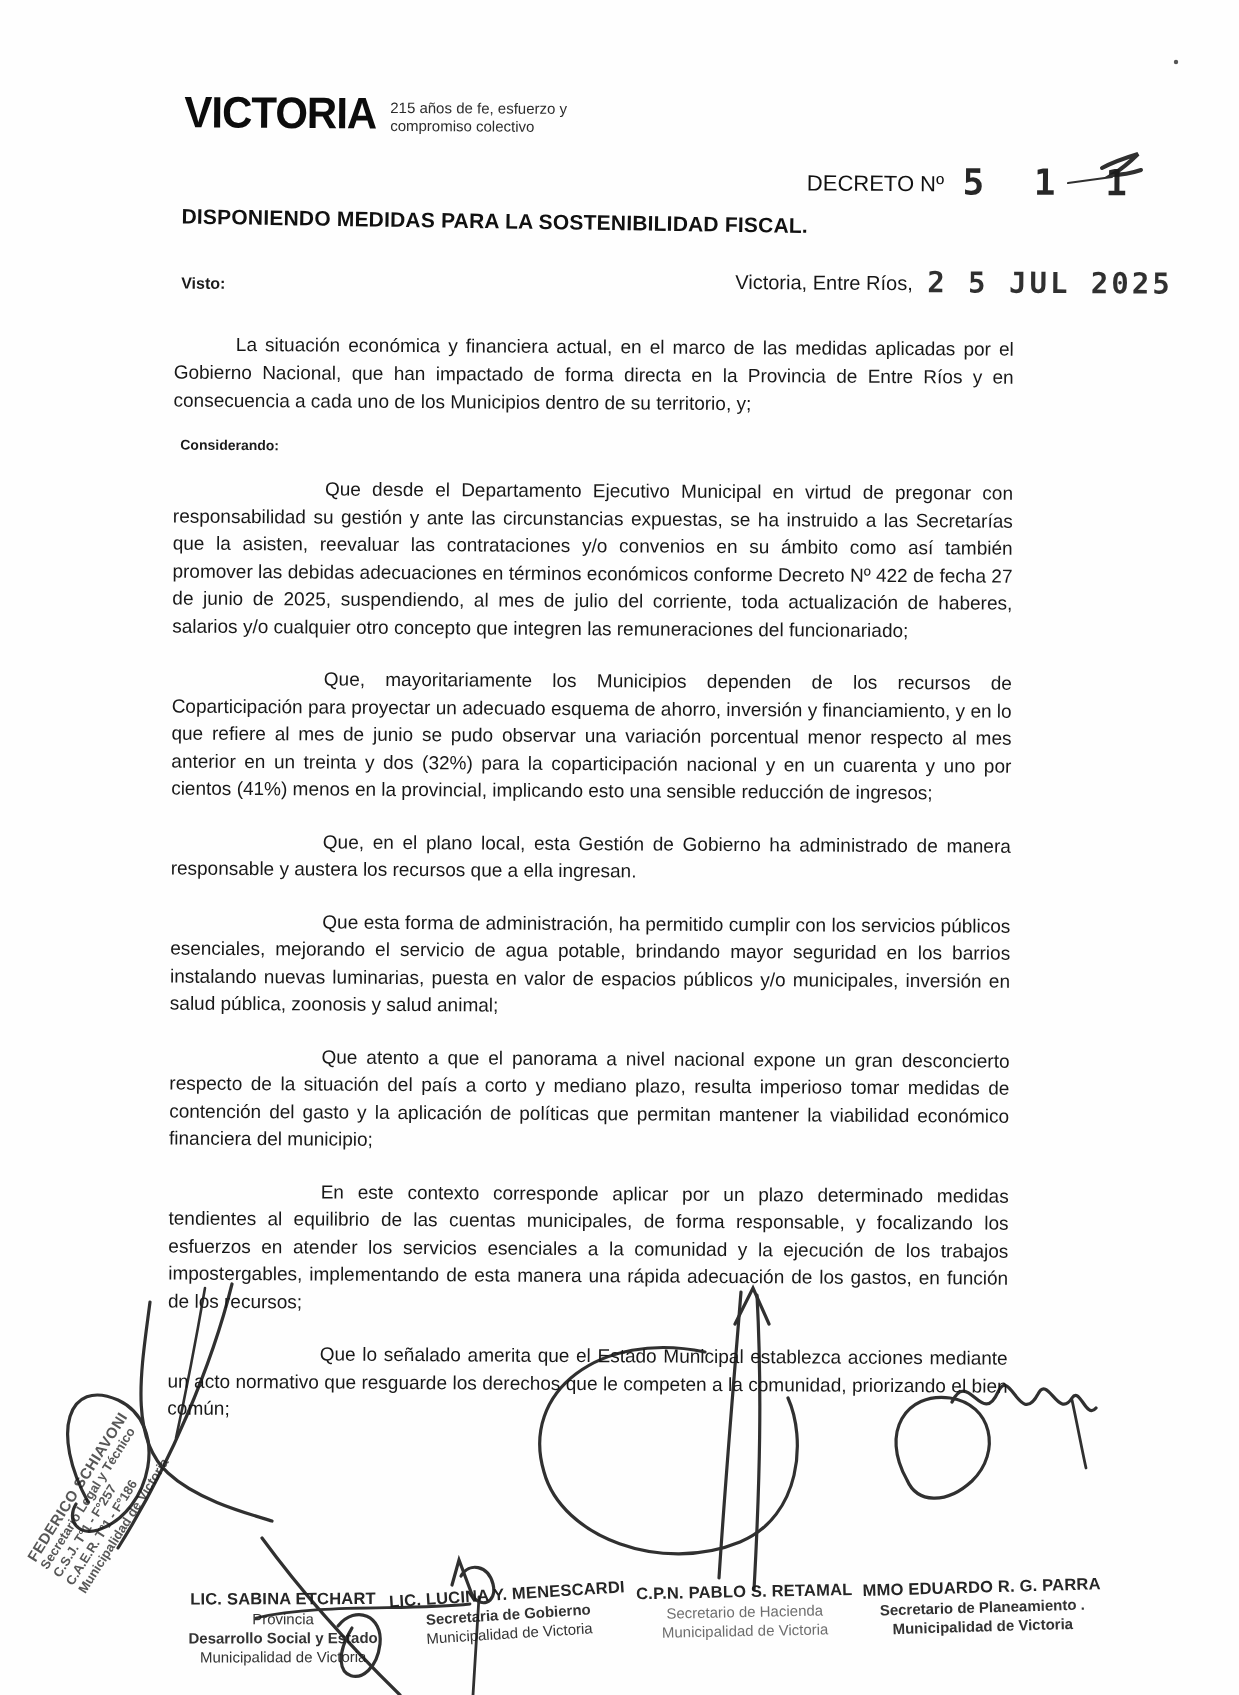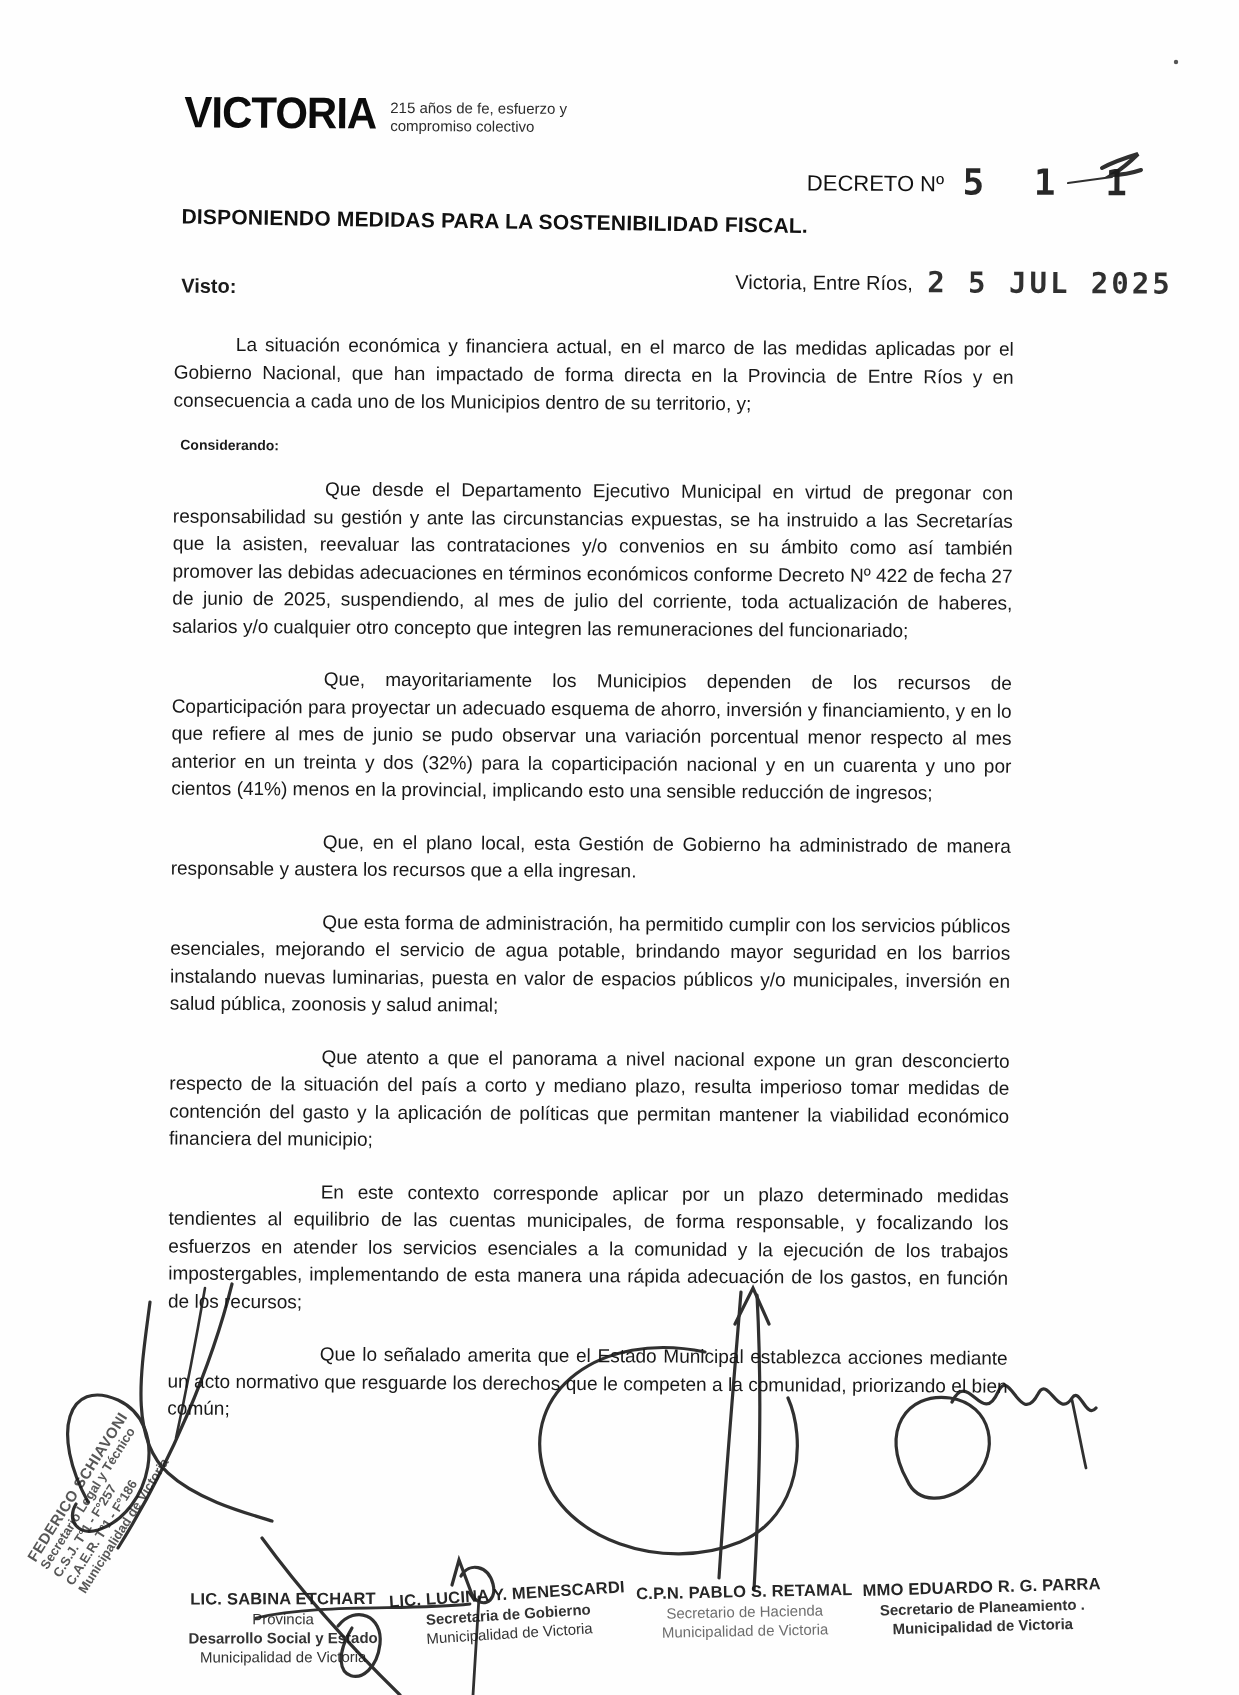--- a/index.html
+++ b/index.html
@@ -38,21 +38,21 @@
   }
 
   .dateline{position:absolute;left:737px;top:260px;white-space:nowrap;}
   .date-place{font-size:20px;color:#161616;}
   .date-stamp{
     font-family:"DejaVu Sans Mono", monospace;
     font-size:29px;font-weight:bold;letter-spacing:3px;color:#1a1a1a;
     margin-left:10px;vertical-align:-2px;opacity:.9;
   }
 
-  .visto-heading{position:absolute;left:183px;top:274px;font-size:20px;font-weight:bold;}
+  .visto-heading{position:absolute;left:183px;top:274px;font-size:16px;font-weight:bold;}
   .visto-para{
     position:absolute;left:176px;top:330px;width:840px;
     font-size:19px;line-height:28px;text-align:justify;text-indent:62px;color:#181818;
   }
   .considerando-heading{position:absolute;left:183px;top:436px;font-size:14px;font-weight:bold;}
   .considerando-body{
     position:absolute;left:176px;top:474px;width:840px;
     font-size:19px;line-height:27.5px;text-align:justify;color:#181818;
   }
   .considerando-body p{margin:0 0 25px 0;text-indent:152px;}

